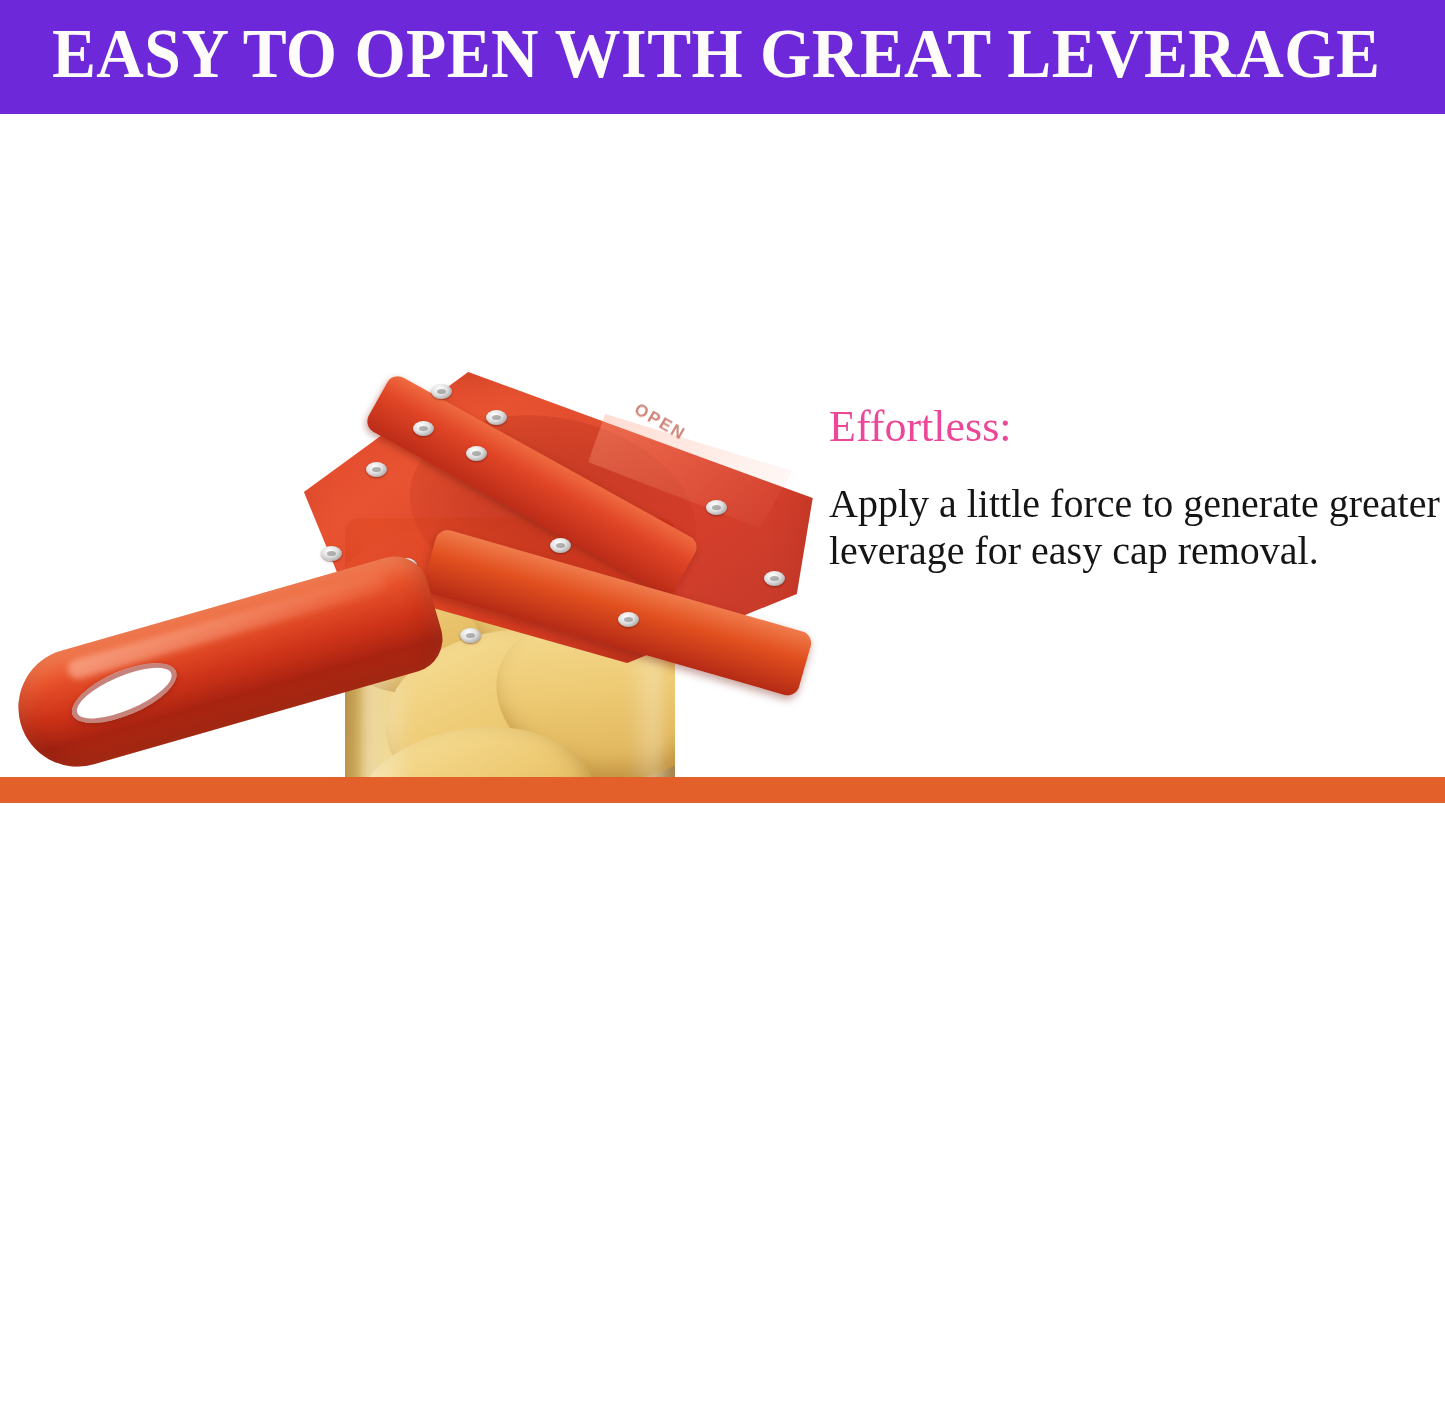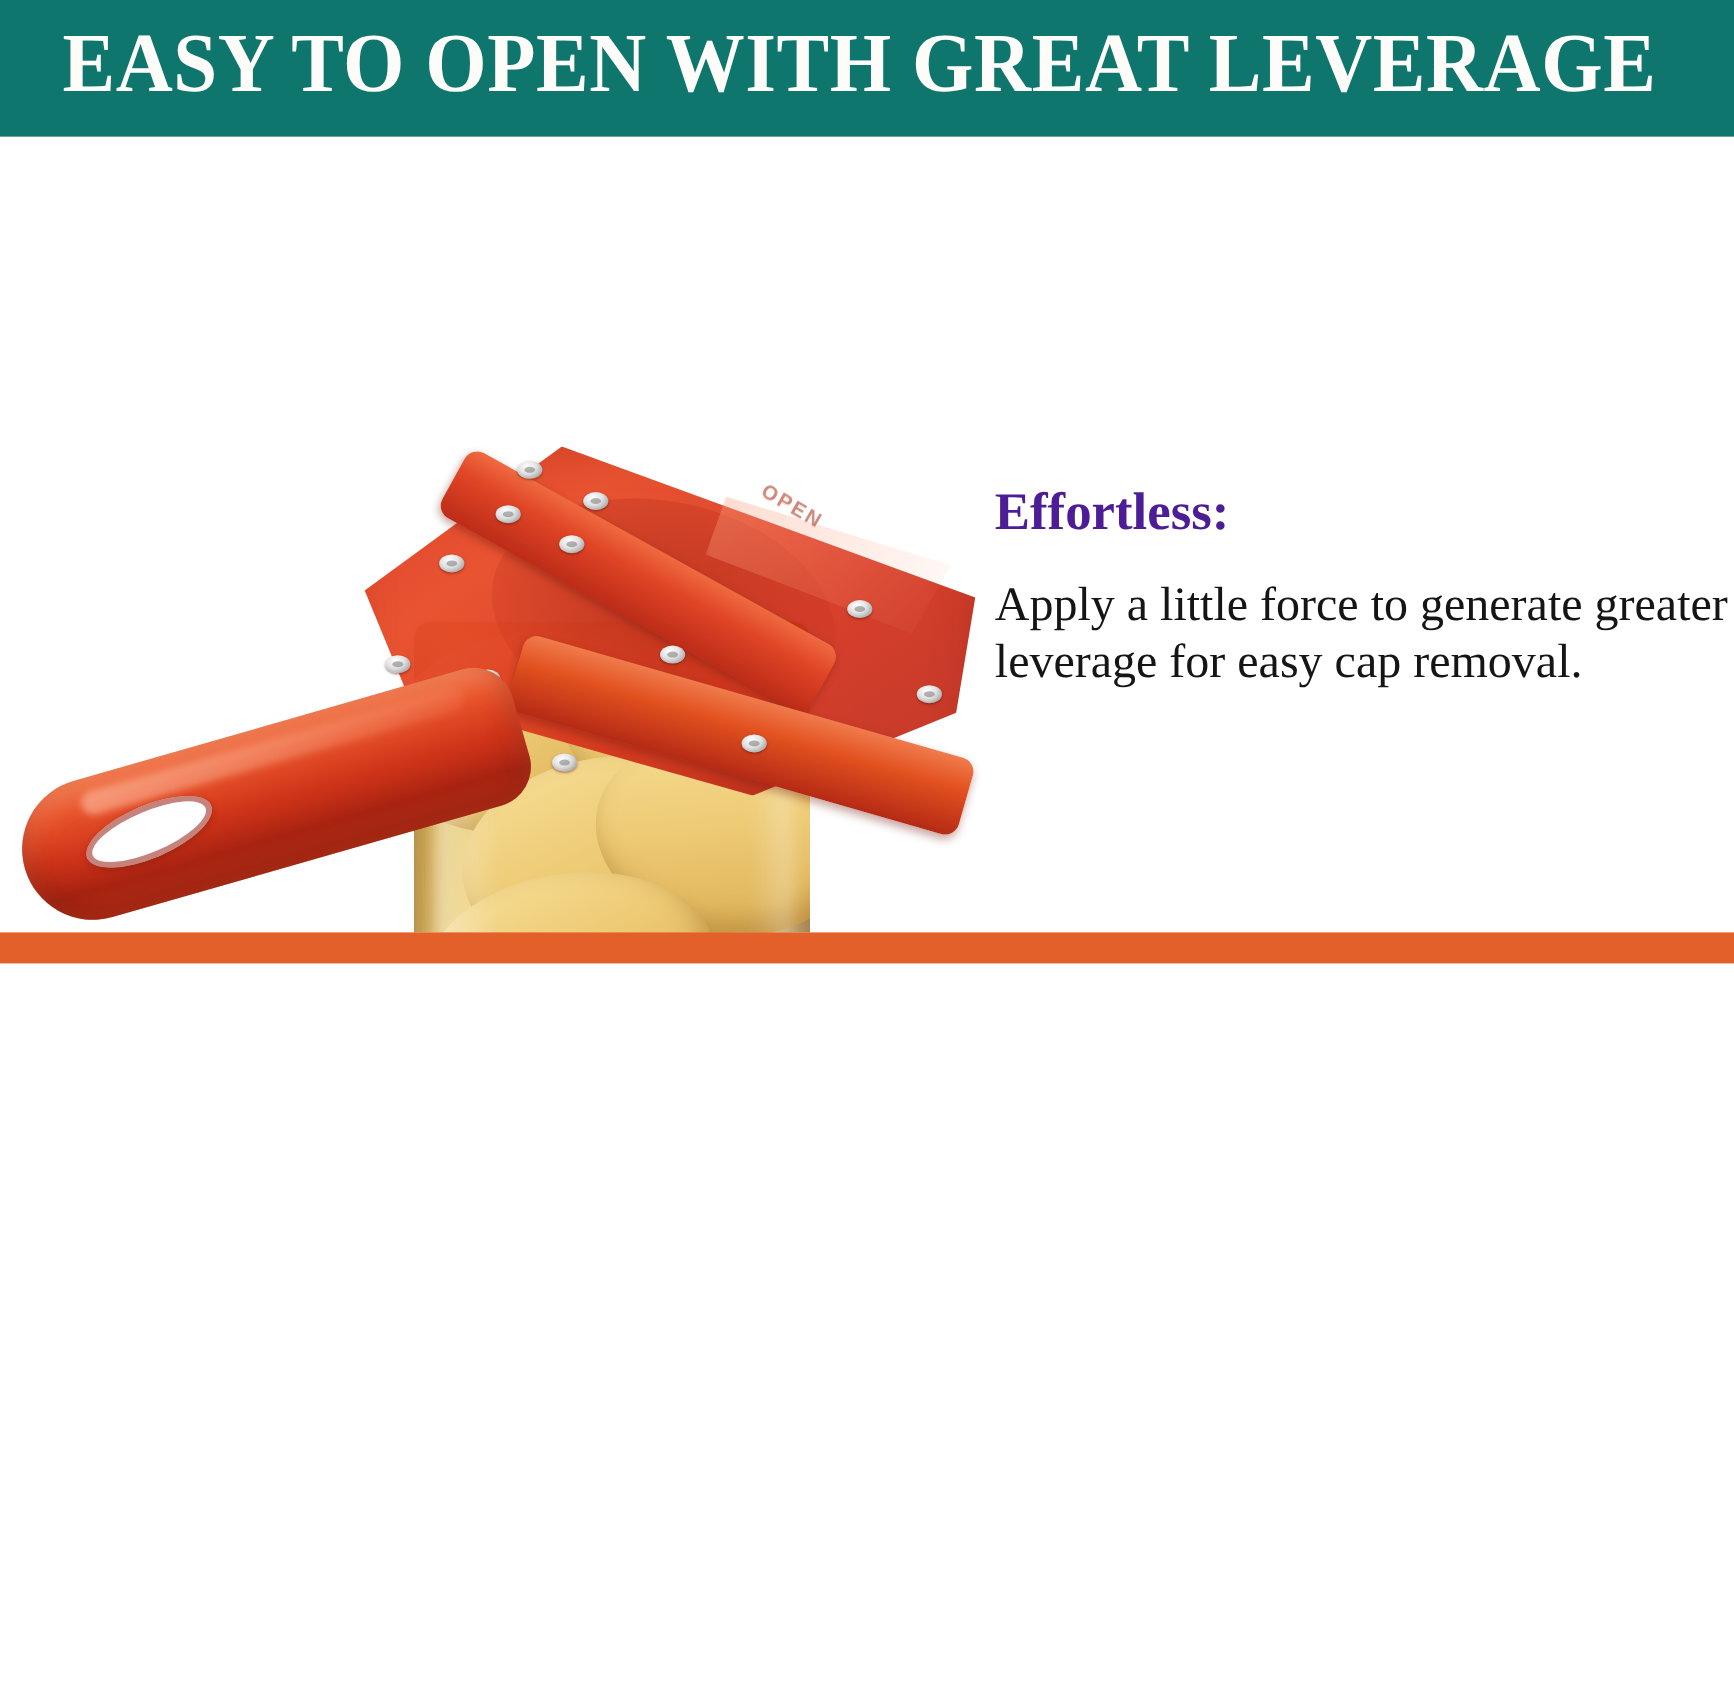--- a/index.html
+++ b/index.html
@@ -17,21 +17,21 @@
     background: #ffffff;
     overflow: hidden;
   }
 
   
   .header-band {
     position: absolute;
     left: 0; top: 0;
     width: 1445px;
     height: 114px;
-    background: #0f766e;
+    background: #6d28d9;
   }
   .header-title {
     position: absolute;
     left: 52px;
     top: 12px;
     width: 1350px;
     color: #fdfcf8;
     font-family: "Liberation Serif", "DejaVu Serif", serif;
     font-weight: bold;
     font-size: 70px;
@@ -73,22 +73,22 @@
     left: 0; top: 803px;
     width: 1445px; height: 608px;
     background: #ffffff;
     overflow: hidden;
   }
 
   
   .feature-head {
     position: absolute;
     font-family: "Liberation Serif", "DejaVu Serif", serif;
-    font-weight: bold;
-    color: #4c1d95;
+    font-weight: normal;
+    color: #ec4899;
     white-space: nowrap;
   }
   .feature-body {
     position: absolute;
     font-family: "Liberation Serif", "DejaVu Serif", serif;
     font-weight: normal;
     color: #151515;
   }
   #effortless-head {
     left: 829px; top: 288px;

